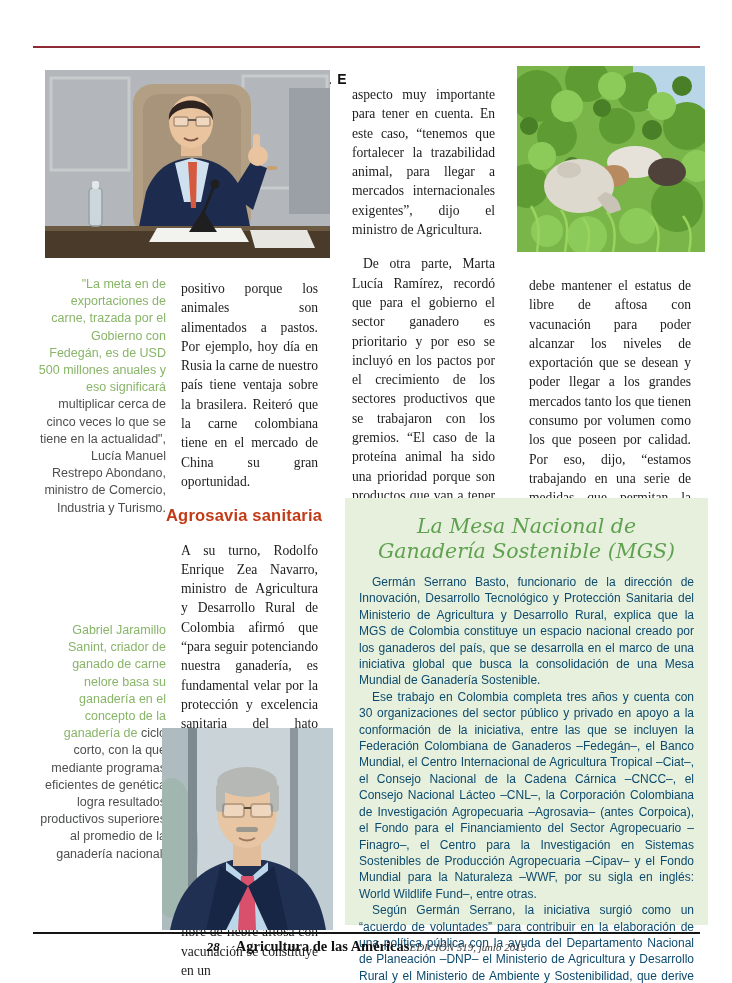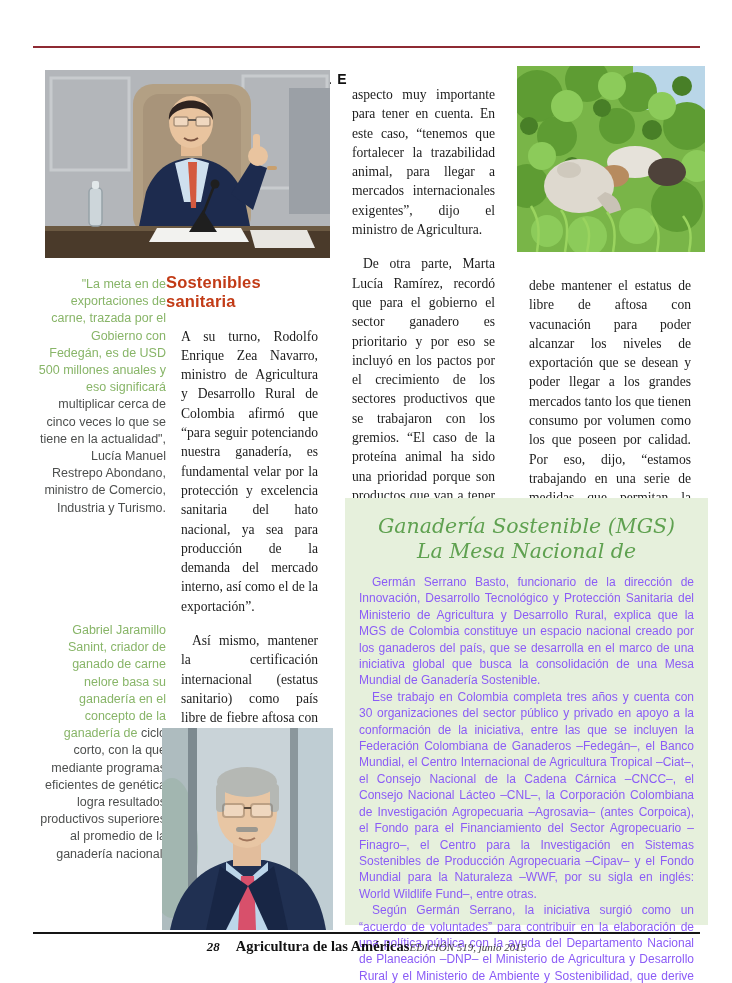--- a/index.html
+++ b/index.html
@@ -38,21 +38,21 @@
   .red-heading{margin:9px 0 4px 0 !important;text-align:left;text-indent:0;
       font-family:"Liberation Sans",sans-serif;font-weight:bold;font-size:16.5px;
       color:#c23b16;letter-spacing:.2px;}
 
   
   .green-box{position:absolute;left:345px;top:498px;width:363px;height:427px;
       box-sizing:border-box;background:#e6f0dc;padding:14px 14px 10px 14px;}
   .gb-title{text-align:center;font-family:"DejaVu Serif","Liberation Serif",serif;
       font-style:italic;font-size:20.5px;line-height:25px;color:#5fa150;margin:2px 0 10px 0;}
   .gb-body p{margin:0;text-indent:13px;text-align:justify;
-      font-family:"Liberation Sans",sans-serif;font-size:12px;line-height:16.4px;color:#8b5cf6;
+      font-family:"Liberation Sans",sans-serif;font-size:12px;line-height:16.4px;color:#0c4a6e;
       hyphens:auto;-webkit-hyphens:auto;}
 
   
   .footer-rule{position:absolute;left:33px;top:932px;width:667px;height:2px;background:#151515;}
   .footer-bar{position:absolute;left:33px;top:938px;width:667px;display:flex;
       justify-content:center;align-items:baseline;}
   .footer-page{font-family:"Liberation Serif",serif;font-weight:bold;font-style:italic;font-size:13px;color:#111;}
   .footer-mag{font-family:"Liberation Serif",serif;font-weight:bold;font-size:14.5px;color:#111;margin-left:16px;}
   .footer-ed{font-family:"Liberation Serif",serif;font-style:italic;font-size:11px;color:#3c3c3c;}
 </style>
@@ -146,39 +146,40 @@
           <path d="M70 186 C74 168 72 160 66 152"></path>
       </g>
     </svg>
   </div>
 
   <div class="sidebar-quote sidebar-quote1"><span class="sq-green">"La meta en de exportaciones de carne, trazada por el Gobierno con Fedegán, es de USD 500 millones anuales y eso significará</span> <span class="sq-gray">multiplicar cerca de cinco veces lo que se tiene en la actualidad", Lucía Manuel Restrepo Abondano, ministro de Comercio, Industria y Turismo.</span></div>
 
   <div class="sidebar-quote sidebar-quote2"><span class="sq-green">Gabriel Jaramillo Sanint, criador de ganado de carne nelore basa su ganadería en el concepto de la ganadería de</span> <span class="sq-gray">ciclo corto, con la que mediante programas eficientes de genética logra resultados productivos superiores al promedio de la ganadería nacional.</span></div>
 
   <div class="bodycol col2">
-    <p class="red-heading">Sostenibles sanitaria</p>
+    <p>positivo porque los animales son alimentados a pastos. Por ejemplo, hoy día en Rusia la carne de nuestro país tiene ventaja sobre la brasilera. Reiteró que la carne colombiana tiene en el mercado de China su gran oportunidad.</p>
+    <p class="red-heading">Agrosavia sanitaria</p>
     <p>A su turno, Rodolfo Enrique Zea Navarro, ministro de Agricultura y Desarrollo Rural de Colombia afirmó que “para seguir potenciando nuestra ganadería, es fundamental velar por la protección y excelencia sanitaria del hato nacional, ya sea para producción de la demanda del mercado interno, así como el de la exportación”.</p>
     <p class="ind">Así mismo, mantener la certificación internacional (estatus sanitario) como país libre de fiebre aftosa con vacunación se constituye en un</p>
   </div>
 
   <div class="bodycol col3">
     <p>aspecto muy importante para tener en cuenta. En este caso, “tenemos que fortalecer la trazabilidad animal, para llegar a mercados internacionales exigentes”, dijo el ministro de Agricultura.</p>
     <p class="ind">De otra parte, Marta Lucía Ramírez, recordó que para el gobierno el sector ganadero es prioritario y por eso se incluyó en los pactos por el crecimiento de los sectores productivos que se trabajaron con los gremios. “El caso de la proteína animal ha sido una prioridad porque son productos que van a tener una alta demanda en el mercado internacional y los consumidores del mundo cada vez van a ser más exigentes en pedir buenas prácticas en materia sanitaria y de sostenibilidad ambiental”, señaló.</p>
     <p class="ind">A su vez, el ministro Zea Navarro afirmó que Colombia</p>
   </div>
 
   <div class="bodycol col4">
     <p>debe mantener el estatus de libre de aftosa con vacunación para poder alcanzar los niveles de exportación que se desean y poder llegar a los grandes mercados tanto los que tienen consumo por volumen como los que poseen por calidad. Por eso, dijo, “estamos trabajando en una serie de medidas que permitan la sostenibilidad de esta cadena productiva como la trazabilidad, mejorar los temas de guías de movi-</p>
   </div>
 
   <div class="green-box">
     <div class="gb-title">
+      <div>La Mesa Nacional de</div>
       <div>Ganadería Sostenible (MGS)</div>
-      <div>La Mesa Nacional de</div>
     </div>
     <div class="gb-body">
       <p>Germán Serrano Basto, funcionario de la dirección de Innovación, Desarrollo Tecnológico y Protección Sanitaria del Ministerio de Agricultura y Desarrollo Rural, explica que la MGS de Colombia constituye un espacio nacional creado por los ganaderos del país, que se desarrolla en el marco de una iniciativa global que busca la consolidación de una Mesa Mundial de Ganadería Sostenible.</p>
       <p>Ese trabajo en Colombia completa tres años y cuenta con 30 organizaciones del sector público y privado en apoyo a la conformación de la iniciativa, entre las que se incluyen la Federación Colombiana de Ganaderos –Fedegán–, el Banco Mundial, el Centro Internacional de Agricultura Tropical –Ciat–, el Consejo Nacional de la Cadena Cárnica –CNCC–, el Consejo Nacional Lácteo –CNL–, la Corporación Colombiana de Investigación Agropecuaria –Agrosavia– (antes Corpoica), el Fondo para el Financiamiento del Sector Agropecuario –Finagro–, el Centro para la Investigación en Sistemas Sostenibles de Producción Agropecuaria –Cipav– y el Fondo Mundial para la Naturaleza –WWF, por su sigla en inglés: World Wildlife Fund–, entre otras.</p>
       <p>Según Germán Serrano, la iniciativa surgió como un “acuerdo de voluntades” para contribuir en la elaboración de una política pública con la ayuda del Departamento Nacional de Planeación –DNP– el Ministerio de Agricultura y Desarrollo Rural y el Ministerio de Ambiente y Sostenibilidad, que derive en la creación de instrumentos enfocados en la reconversión a la ganadería sostenible.</p>
     </div>
   </div>
 
   <div class="photo photo-portrait">
     <svg viewBox="0 0 171 202">

